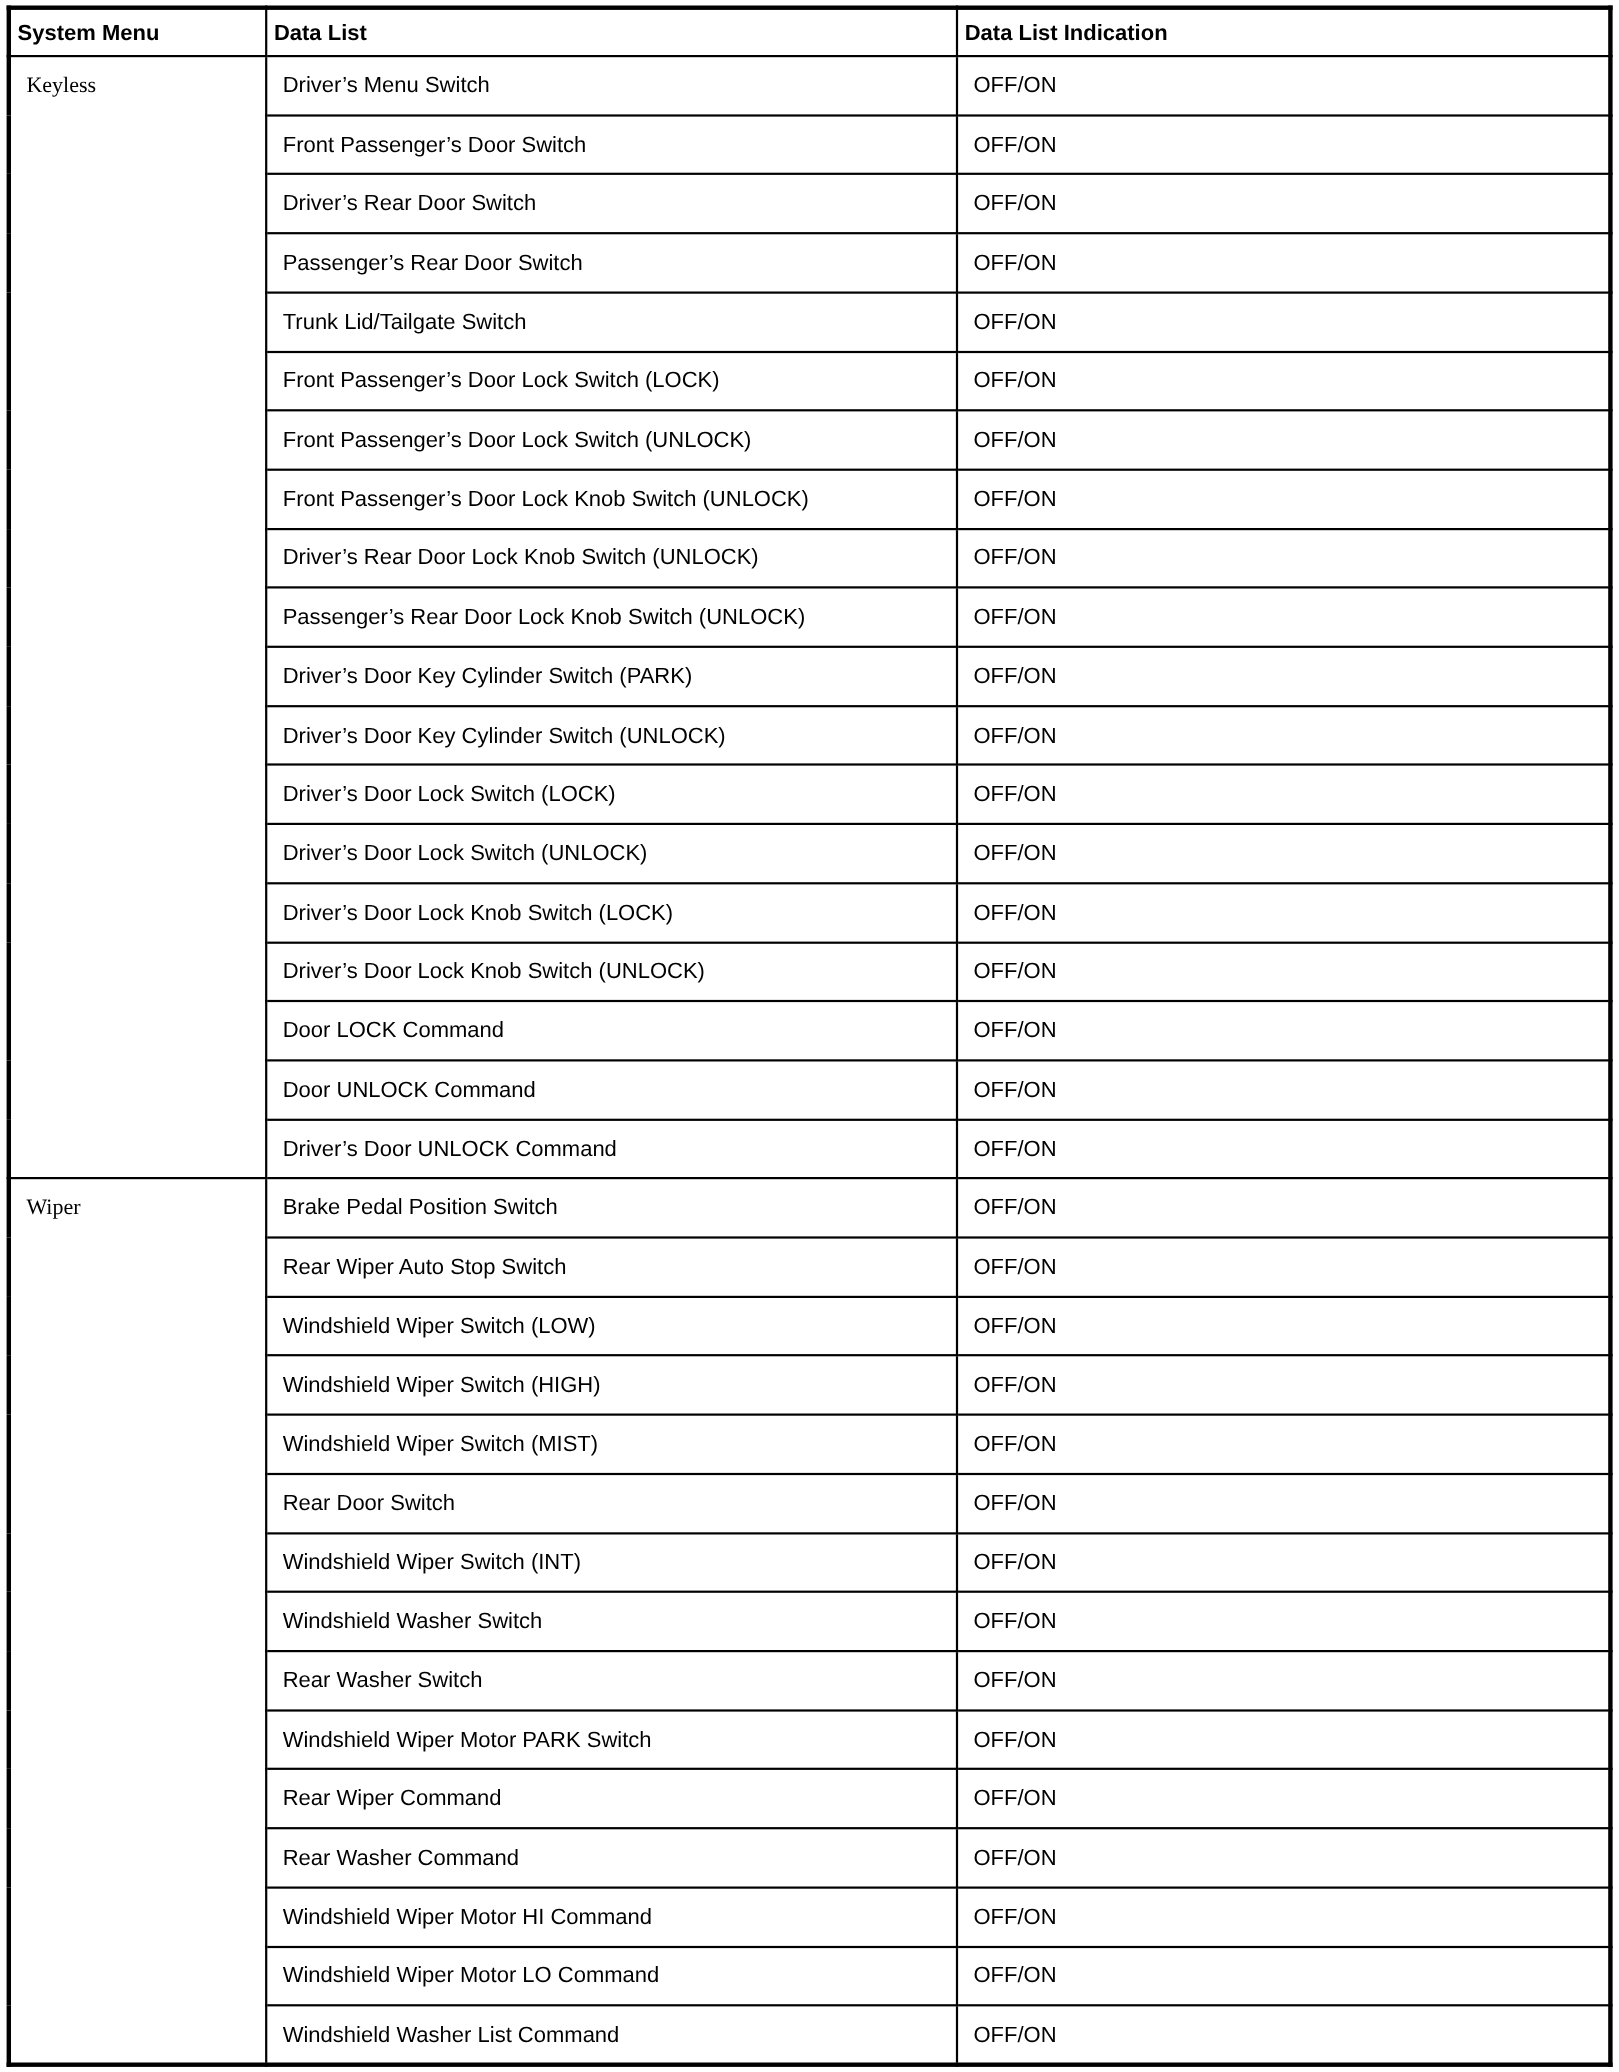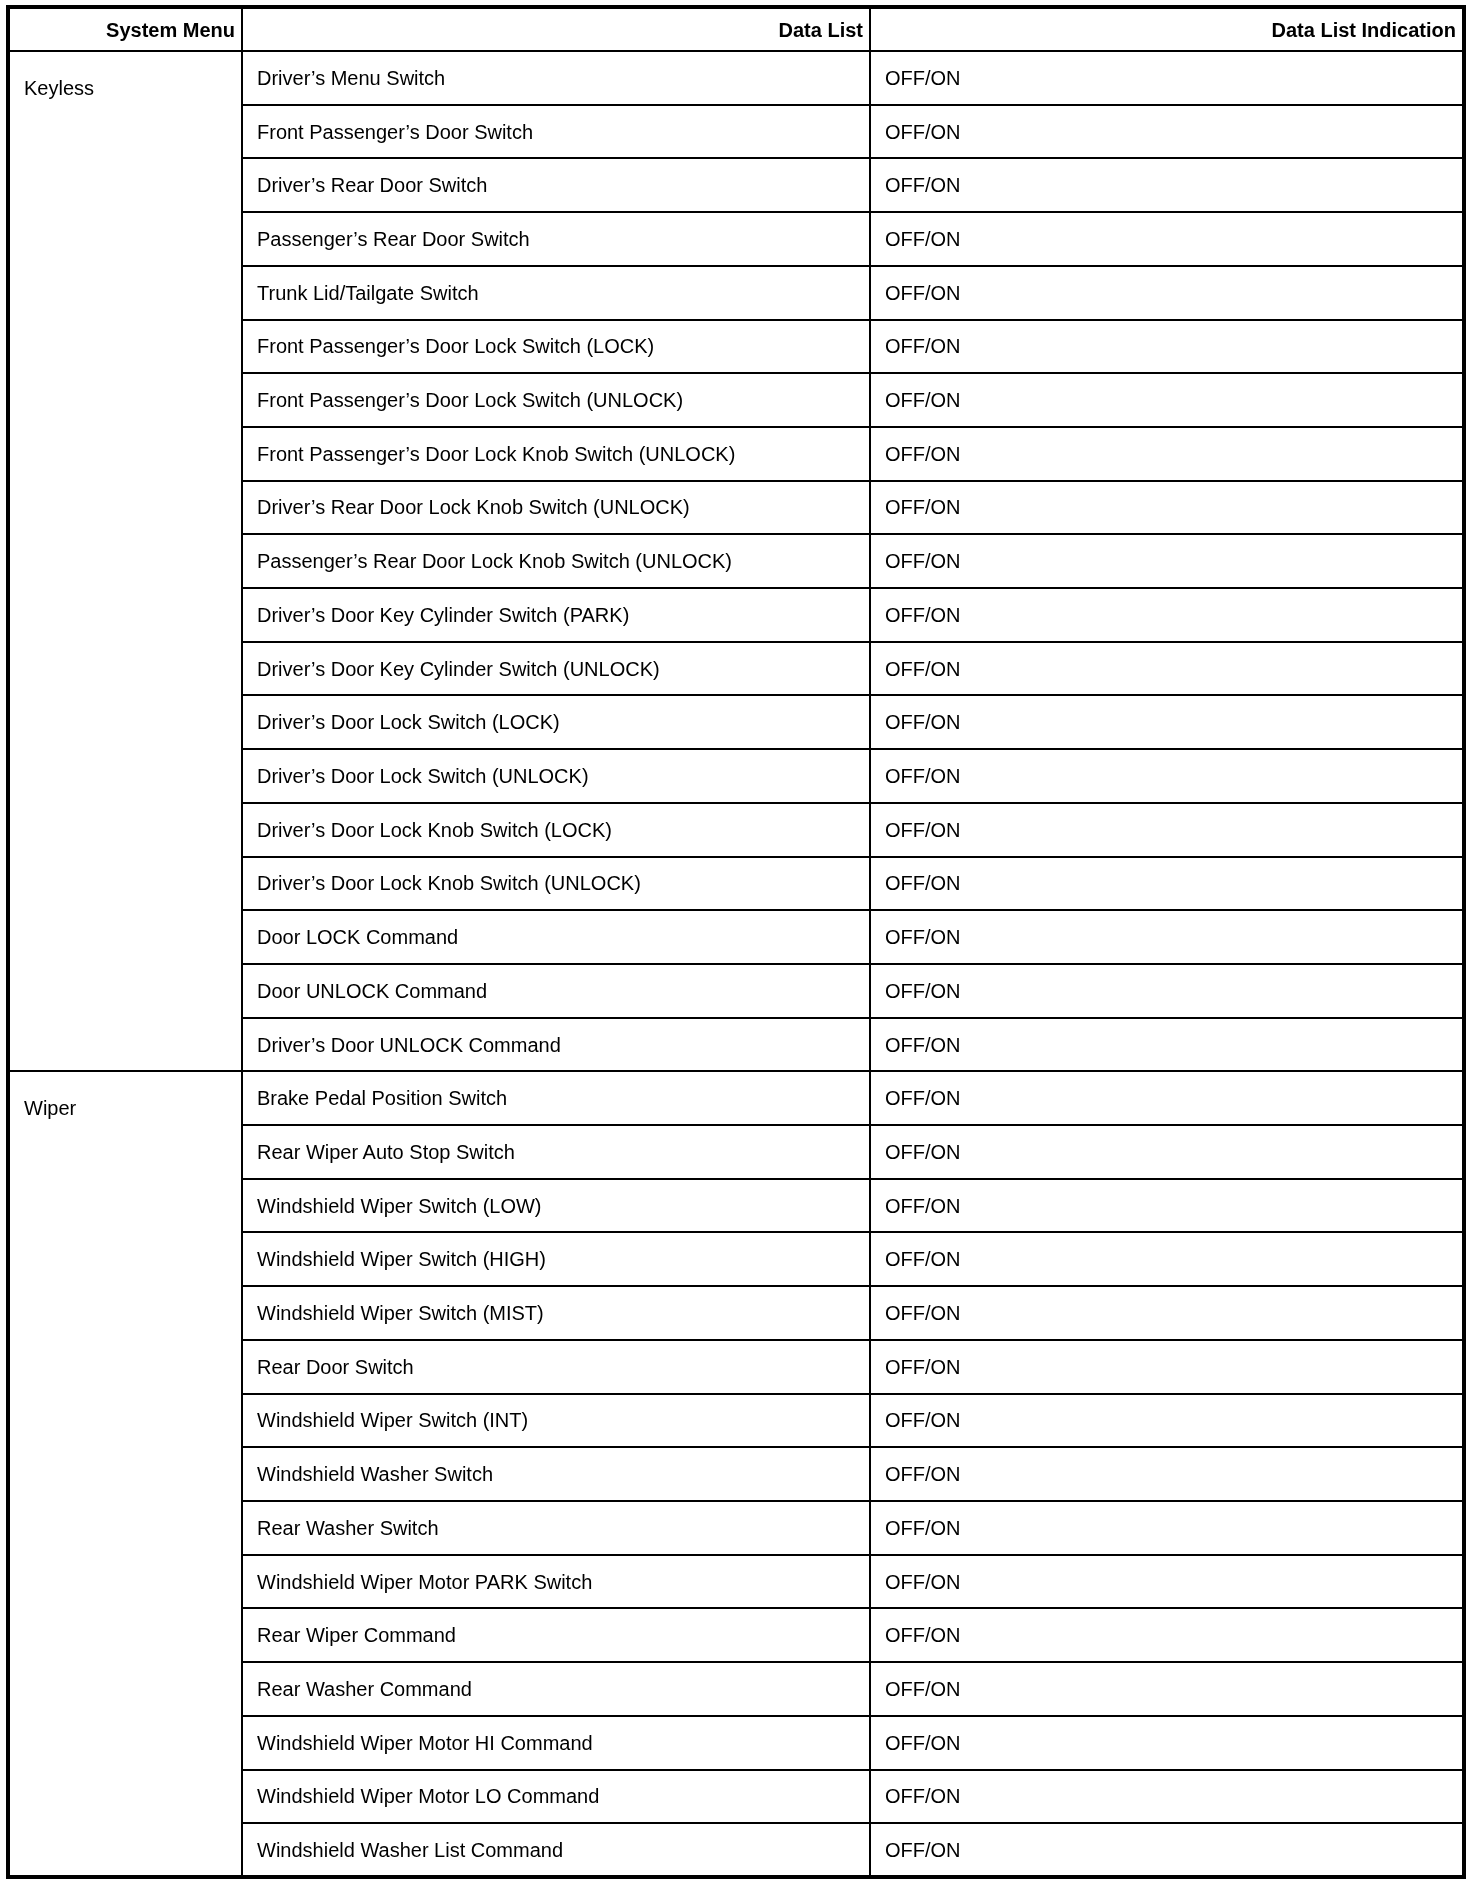--- a/index.html
+++ b/index.html
@@ -30,34 +30,35 @@
     border: 2px solid #000000;
     box-sizing: border-box;
     font-size: 20px;
     line-height: 1.2;
     overflow: hidden;
     white-space: nowrap;
   }
   thead th {
     height: 44px;
     font-weight: bold;
-    text-align: right;
+    text-align: left;
     vertical-align: middle;
     padding: 2px 6px;
   }
   tbody td {
     height: 52px;
     font-weight: normal;
     text-align: left;
     vertical-align: middle;
     padding: 2px 6px 2px 14px;
   }
   tbody td.system-cell {
     vertical-align: top;
-    padding-top: 24px;
+    padding-top: 14px;
+    font-family: Liberation Serif, serif;
   }
 </style>
 </head>
 <body>
 
 <div class="page">
   <table class="data-table">
     <colgroup>
       <col class="c-system">
       <col class="c-datalist">

